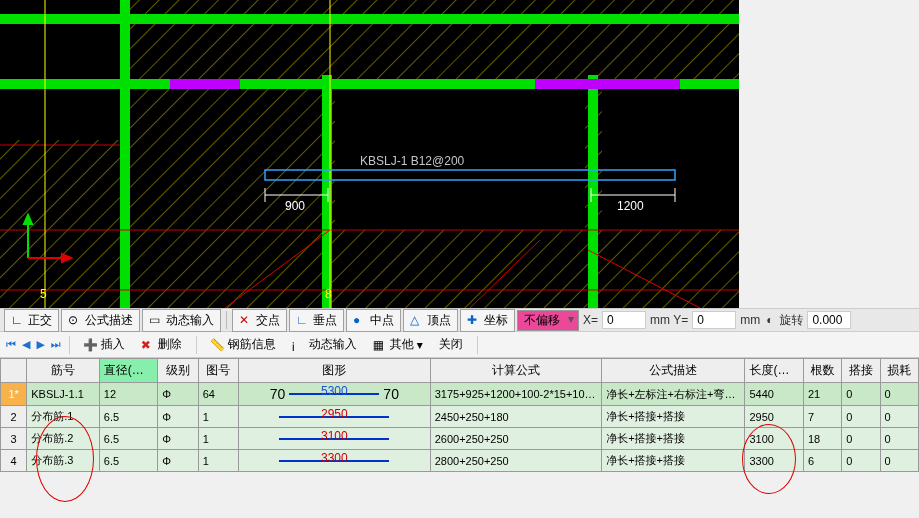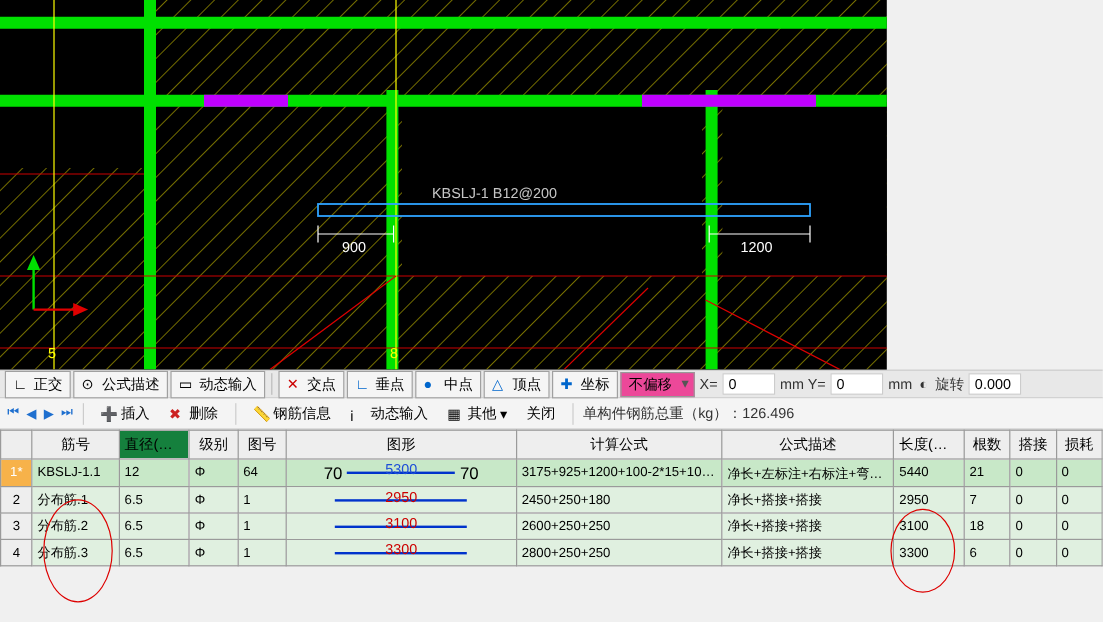--- a/index.html
+++ b/index.html
@@ -24,21 +24,21 @@
 .bar2 .nav { display:flex; gap:6px; }
 .bar2 .nav span { color:#1e6fcf; cursor:pointer; font-size:11px; }
 .bar2 .tbtn { display:flex; align-items:center; gap:3px; padding:2px 6px; cursor:pointer; }
 .bar2 .sep { width:1px; height:18px; background:#ccc; margin:0 4px; }
 .bar2 .summary { color:#333; }
 
 
 .grid { border-collapse:collapse; width:100%; table-layout:fixed; }
 .grid th, .grid td { border:1px solid #9a9a9a; padding:3px 4px; height:22px; overflow:hidden; white-space:nowrap; text-overflow:ellipsis; }
 .grid th { background:#eee; font-weight:normal; text-align:center; }
-.grid th.hl { background:#15803d; }
+.grid th.hl { background:#86efac; }
 .grid td { background:#e0f0e0; font-size:11px; }
 .grid tr.sel td { background:#c8e8c8; }
 .grid .rowhdr { background:#eee; text-align:center; width:26px; }
 .grid tr.sel .rowhdr { background:#f7b24a; color:#fff; }
 .shape-cell { text-align:center; position:relative; }
 .shape-line { display:flex; align-items:center; justify-content:center; gap:4px; }
 .shape-line .bar { height:2px; background:#0033cc; }
 .shape-line .tick { font-size:14px; }
 
 
@@ -189,21 +189,20 @@
       <span class="ico">📏</span>
       <span>钢筋信息</span>
     </span>
   <span class="tbtn">
       <span class="ico">ℹ</span>
       <span>动态输入</span>
     </span>
   <span class="tbtn"><span class="ico">▦</span><span>其他</span> ▾</span>
   <span class="tbtn">关闭</span>
   <span class="sep"></span>
-  <span class="summary"><span>单构件钢筋总重（kg）：</span><span>126.496</span></span>
 </div>
 
 <table class="grid">
   <colgroup>
     <col style="width:26px">
       <col style="width:72px">
       <col style="width:58px">
       <col style="width:40px">
       <col style="width:40px">
     <col style="width:190px">

